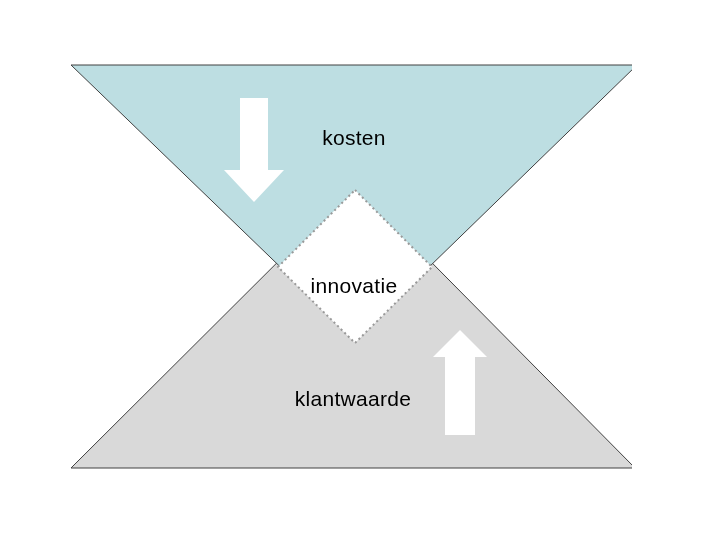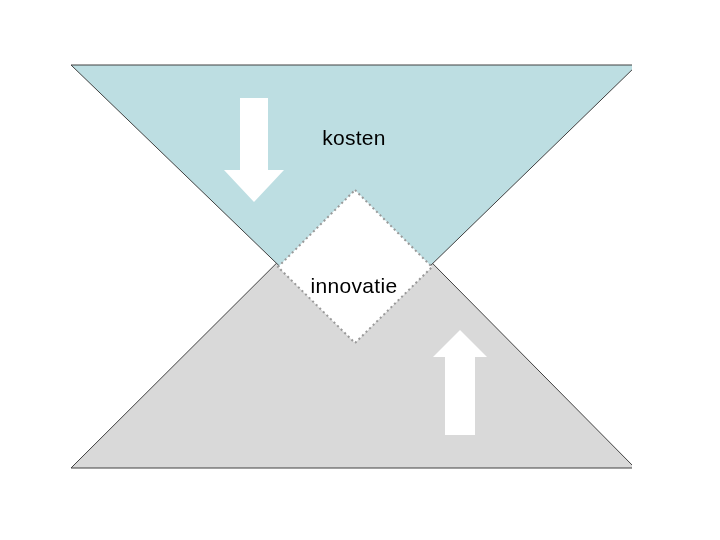--- a/index.html
+++ b/index.html
@@ -50,14 +50,15 @@
     <polygon points="460,330 487,357 475,357 475,435 445,435 445,357 433,357" fill="#ffffff"></polygon>
 
     <polygon points="355,190 432,267 355,343 278,267" stroke-width="2" stroke-dasharray="2 3" fill="#ffffff" stroke="#999999"></polygon>
   </svg>
 
   <div class="label label-kosten">kosten</div>
 
 
   <div class="label label-innovatie">innovatie</div>
 
+  <div class="label label-klantwaarde">klantwaarde</div>
 
 </div>
 
 </body></html>

